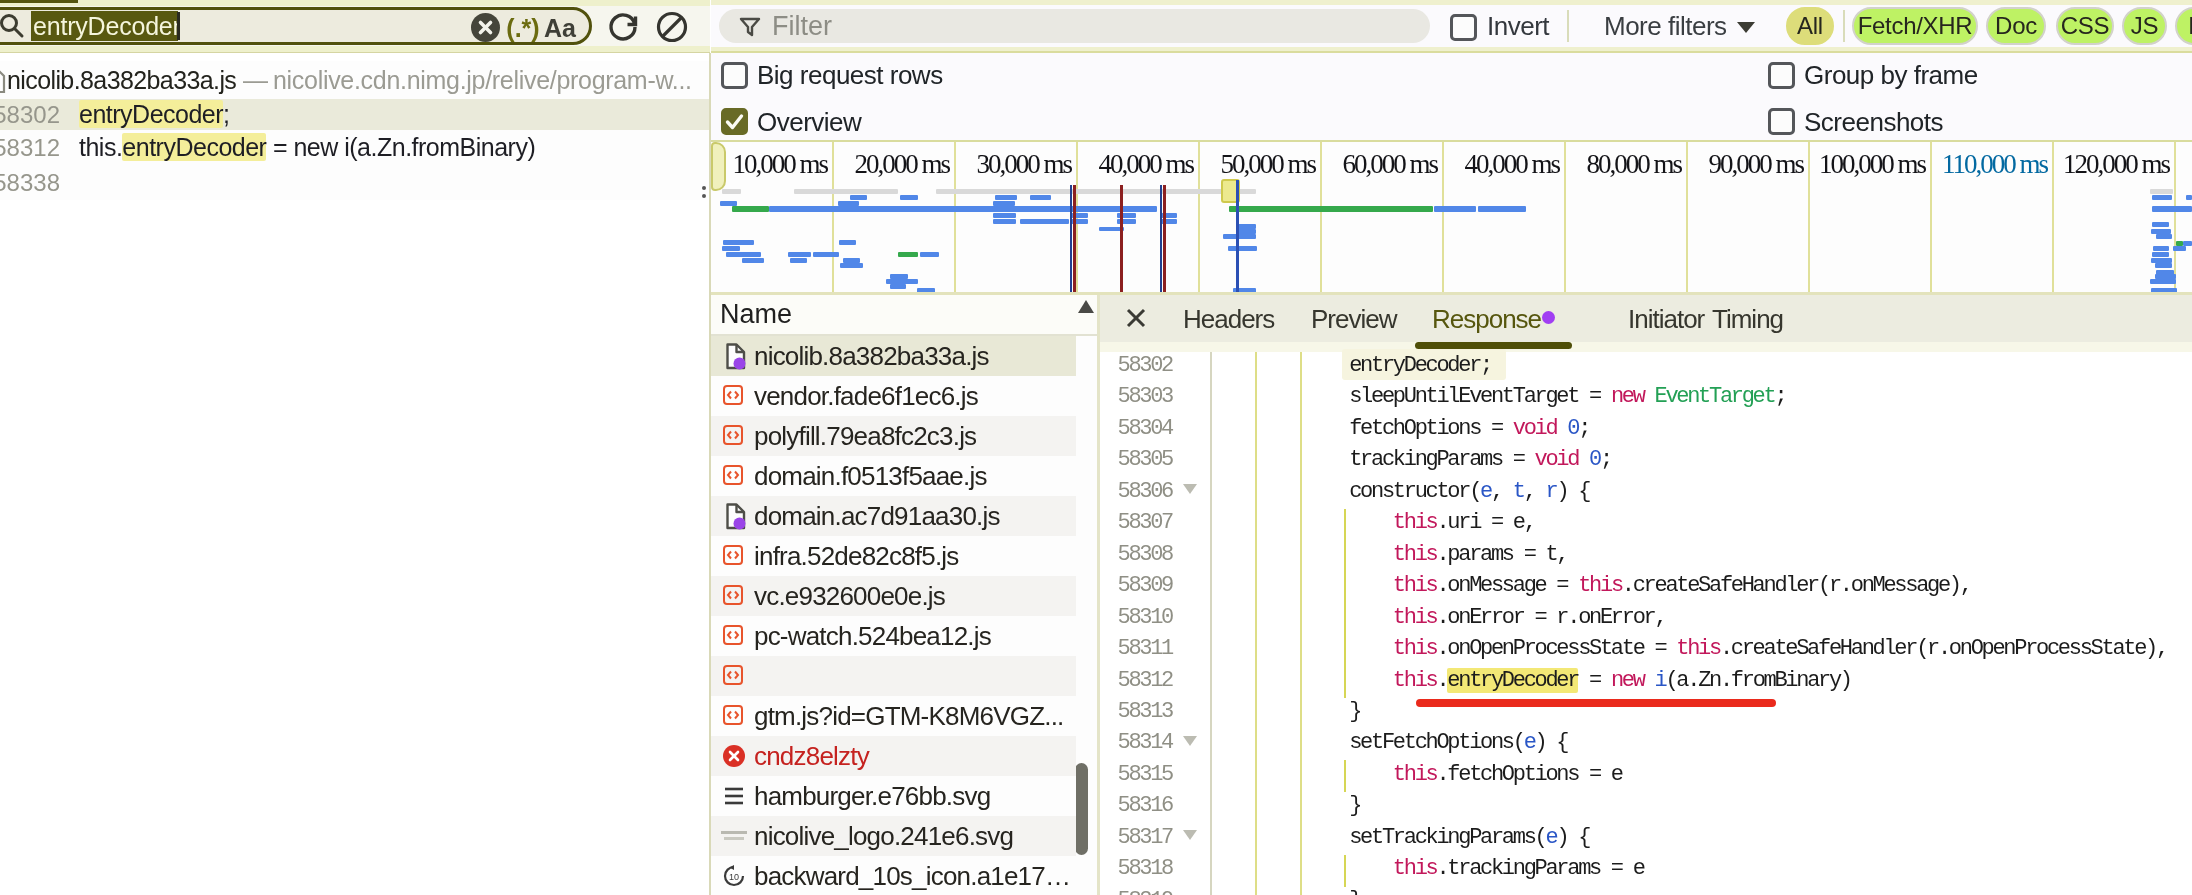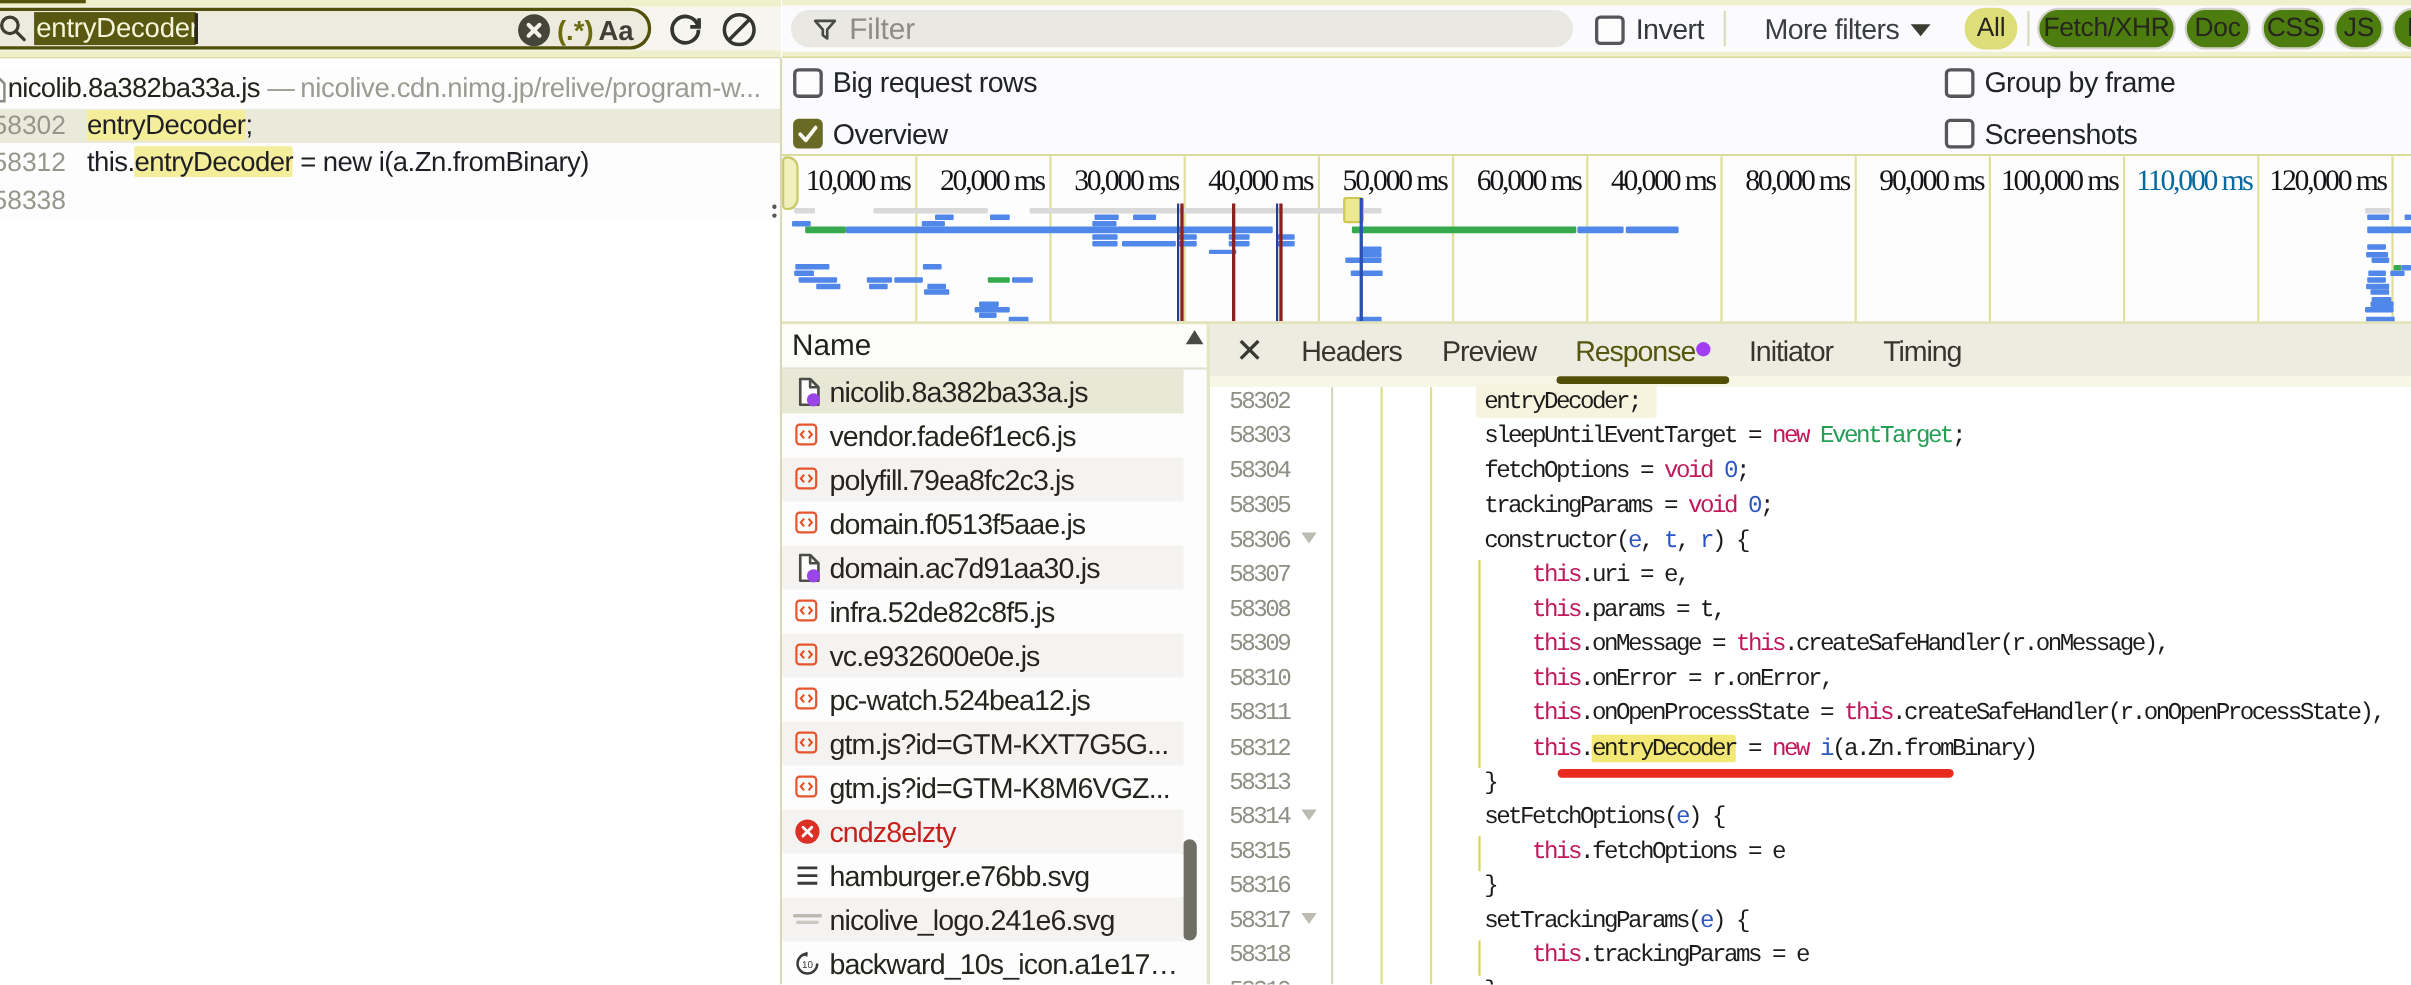--- a/index.html
+++ b/index.html
@@ -6,21 +6,21 @@
  font-family:"Liberation Sans",sans-serif;}
 .a{position:absolute}
 .bar{position:absolute;height:6px;background:#5187e8;border-radius:1px}
 .gbar{position:absolute;height:5px;background:#d9d9d9;border-radius:1px}
 .grn{background:#35a94c}
 .vline{position:absolute}
 .hl{background:#f4ee9a;border-radius:2px}
 .kw{color:#c2185b}
 .bl{color:#2a56c6}
 .gr{color:#23a055}
-.chip{position:absolute;top:7px;height:34px;border:2px solid #d2d2ca;background:#4d7c0f;
+.chip{position:absolute;top:7px;height:34px;border:2px solid #d2d2ca;background:#bef264;
  border-radius:19px;color:#26261e;font-size:24px;letter-spacing:-0.3px;line-height:34px;text-align:center}
 .cb{position:absolute;width:21px;height:21px;border:3px solid #54565a;border-radius:5px;background:#fcfcfc}
 .lbl{position:absolute;font-size:26px;letter-spacing:-0.5px;color:#202428;white-space:nowrap}
 .tab{position:absolute;font-size:26px;letter-spacing:-1px;color:#36362e;top:0;line-height:44px}
 .nrow{position:absolute;left:711px;width:365px;height:40px;overflow:hidden}
 .ntext{position:absolute;left:43px;top:0;font-size:26px;letter-spacing:-0.8px;line-height:40px;color:#26241f;white-space:nowrap;
  width:318px;overflow:hidden;text-overflow:ellipsis}
 .sicon{position:absolute;left:12px;top:9px;width:16px;height:16px;border:2.5px solid #e8542c;border-radius:4px}
 .sicon svg{position:absolute;left:0;top:0}
 pre{margin:0}
@@ -282,21 +282,20 @@
     </span>
     <span class="ntext" style="color:#26241f">pc-watch.524bea12.js</span>
   </div>
 <div class="nrow" style="top:656px;background:#f4f3f1">
     <span class="sicon">
       <svg width="16" height="16" viewBox="0 0 16 16">
         <path d="M6 4.5 L3 8 l3 3.5" fill="none" stroke="#e8542c" stroke-width="2"></path>
         <path d="M10 4.5 L13 8 l-3 3.5" fill="none" stroke="#e8542c" stroke-width="2"></path>
       </svg>
     </span>
-    <span class="ntext" style="color:#26241f">gtm.js?id=GTM-KXT7G5G...</span>
   </div>
 <div class="nrow" style="top:696px;background:#fdfdfd">
     <span class="sicon">
       <svg width="16" height="16" viewBox="0 0 16 16">
         <path d="M6 4.5 L3 8 l3 3.5" fill="none" stroke="#e8542c" stroke-width="2"></path>
         <path d="M10 4.5 L13 8 l-3 3.5" fill="none" stroke="#e8542c" stroke-width="2"></path>
       </svg>
     </span>
     <span class="ntext" style="color:#26241f">gtm.js?id=GTM-K8M6VGZ...</span>
   </div>
@@ -335,21 +334,21 @@
 <div class="a" style="left:1100px;top:295px;width:1092px;height:47px;background:#ecece0"></div>
 <div class="a" style="left:1100px;top:342px;width:1092px;height:10px;background:#f7f7e8"></div>
 <svg class="a" style="left:1124px;top:306px" width="24" height="24" viewBox="0 0 24 24">
 <line x1="4" y1="4" x2="20" y2="20" stroke="#3a3a34" stroke-width="3"></line>
 <line x1="20" y1="4" x2="4" y2="20" stroke="#3a3a34" stroke-width="3"></line>
   </svg>
 <div class="tab" style="left:1183px;top:297px">Headers</div>
 <div class="tab" style="left:1311px;top:297px">Preview</div>
 <div class="tab" style="left:1432px;top:297px;color:#56560e">Response</div>
 <div class="a" style="left:1542px;top:311px;width:13px;height:13px;border-radius:50%;background:#a13ef2"></div>
-<div class="tab" style="left:1590px;top:297px">Initiator</div>
+<div class="tab" style="left:1628px;top:297px">Initiator</div>
 <div class="tab" style="left:1712px;top:297px">Timing</div>
 <div class="a" style="left:1415px;top:342px;width:157px;height:7px;border-radius:4px;background:#4f4f08"></div>
 <div class="a" style="left:1100px;top:352px;width:1092px;height:543px;background:#fff;"></div>
 <div class="a" style="left:1342px;top:349px;width:164px;height:31px;background:#f6f4df;border-radius:3px"></div>
 <div class="a" style="left:1210px;top:352px;width:2px;height:543px;background:#d6d6c0"></div>
 <div class="a" style="left:1255px;top:352px;width:2px;height:543px;background:#dede87"></div>
 <div class="a" style="left:1300px;top:352px;width:2px;height:543px;background:#dede87"></div>
 <div class="a" style="left:1344px;top:509px;width:2px;height:189px;background:#d6d655"></div>
 <div class="a" style="left:1344px;top:760px;width:2px;height:32px;background:#d6d655"></div>
 <div class="a" style="left:1344px;top:855px;width:2px;height:32px;background:#d6d655"></div>

